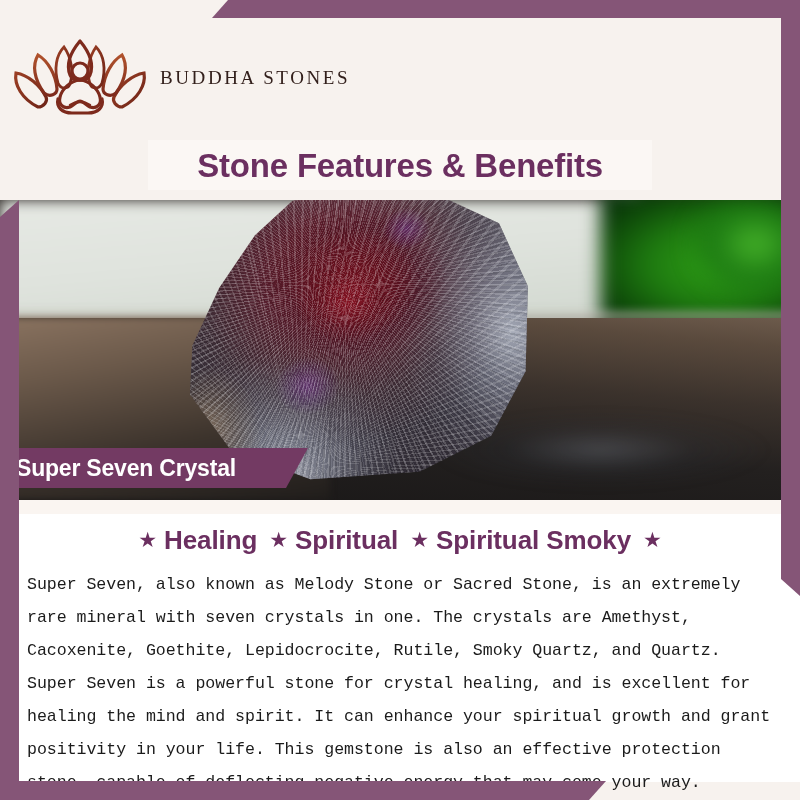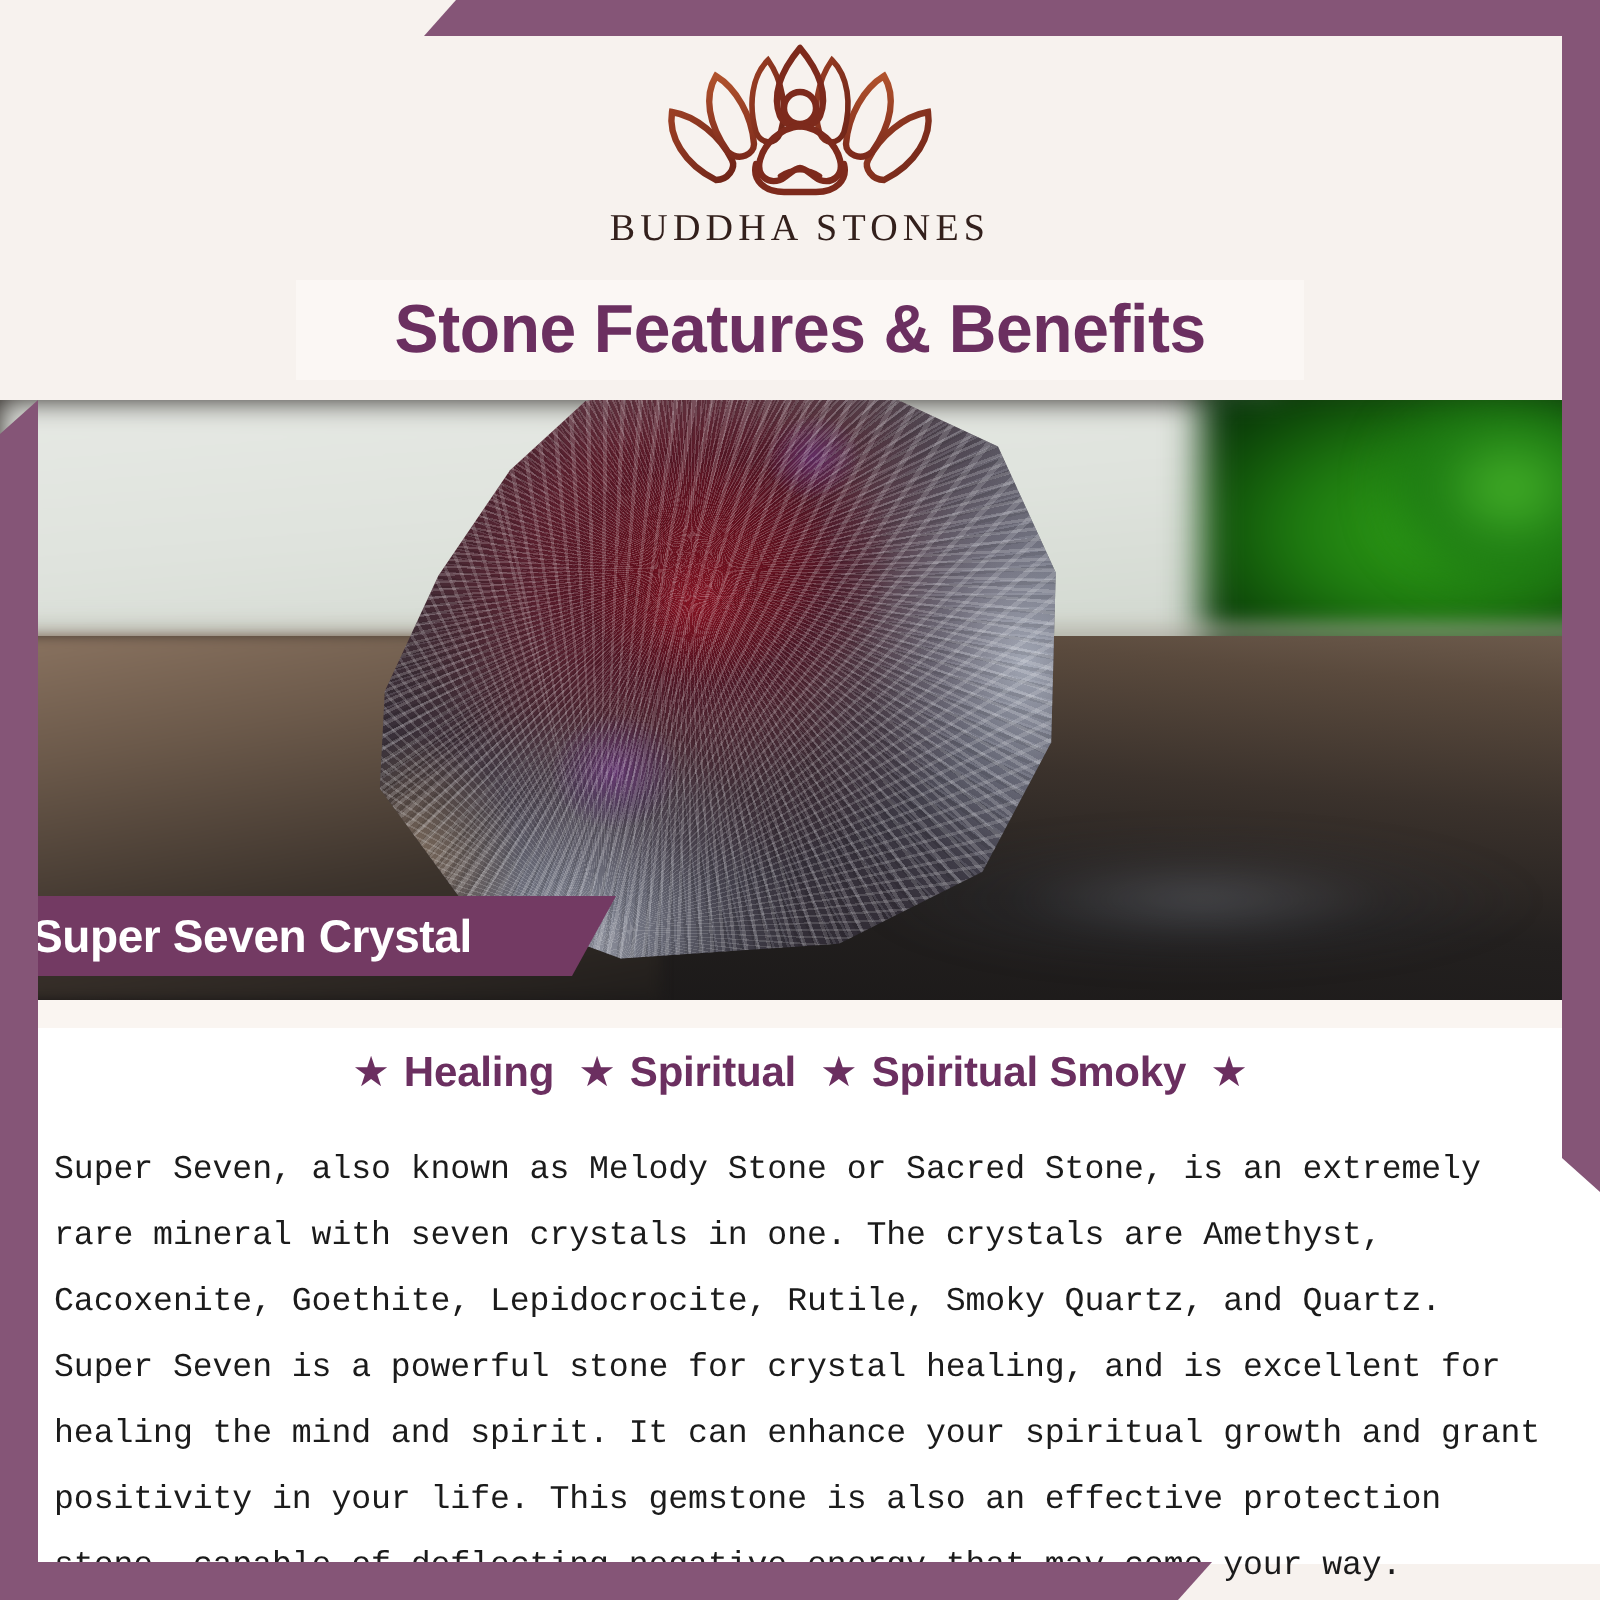--- a/index.html
+++ b/index.html
@@ -68,21 +68,21 @@
     z-index: 10;
   }
 
   .logo-wrap {
     position: absolute;
     top: 18px;
     left: 0;
     width: 800px;
     height: 118px;
     display: flex;
-    flex-direction: column;
+    flex-direction: row;
     align-items: center;
     justify-content: flex-start;
   }
   .logo-mark {
     width: 160px;
     height: 84px;
     display: block;
   }
   .logo-text {
     margin-top: 2px;
@@ -312,21 +312,21 @@
   }
   .star {
     color: #6b2f60;
     font-size: 21px;
     line-height: 1;
     margin-top: -2px;
   }
   .benefit-label {
     font-family: "Liberation Sans Narrow", "Liberation Sans", sans-serif;
     font-weight: 700;
-    font-size: 21px;
+    font-size: 26px;
     color: #6b2f60;
     white-space: nowrap;
     letter-spacing: -0.1px;
   }
 
   .description {
     position: absolute;
     top: 68px;
     left: 27px;
     width: 748px;

